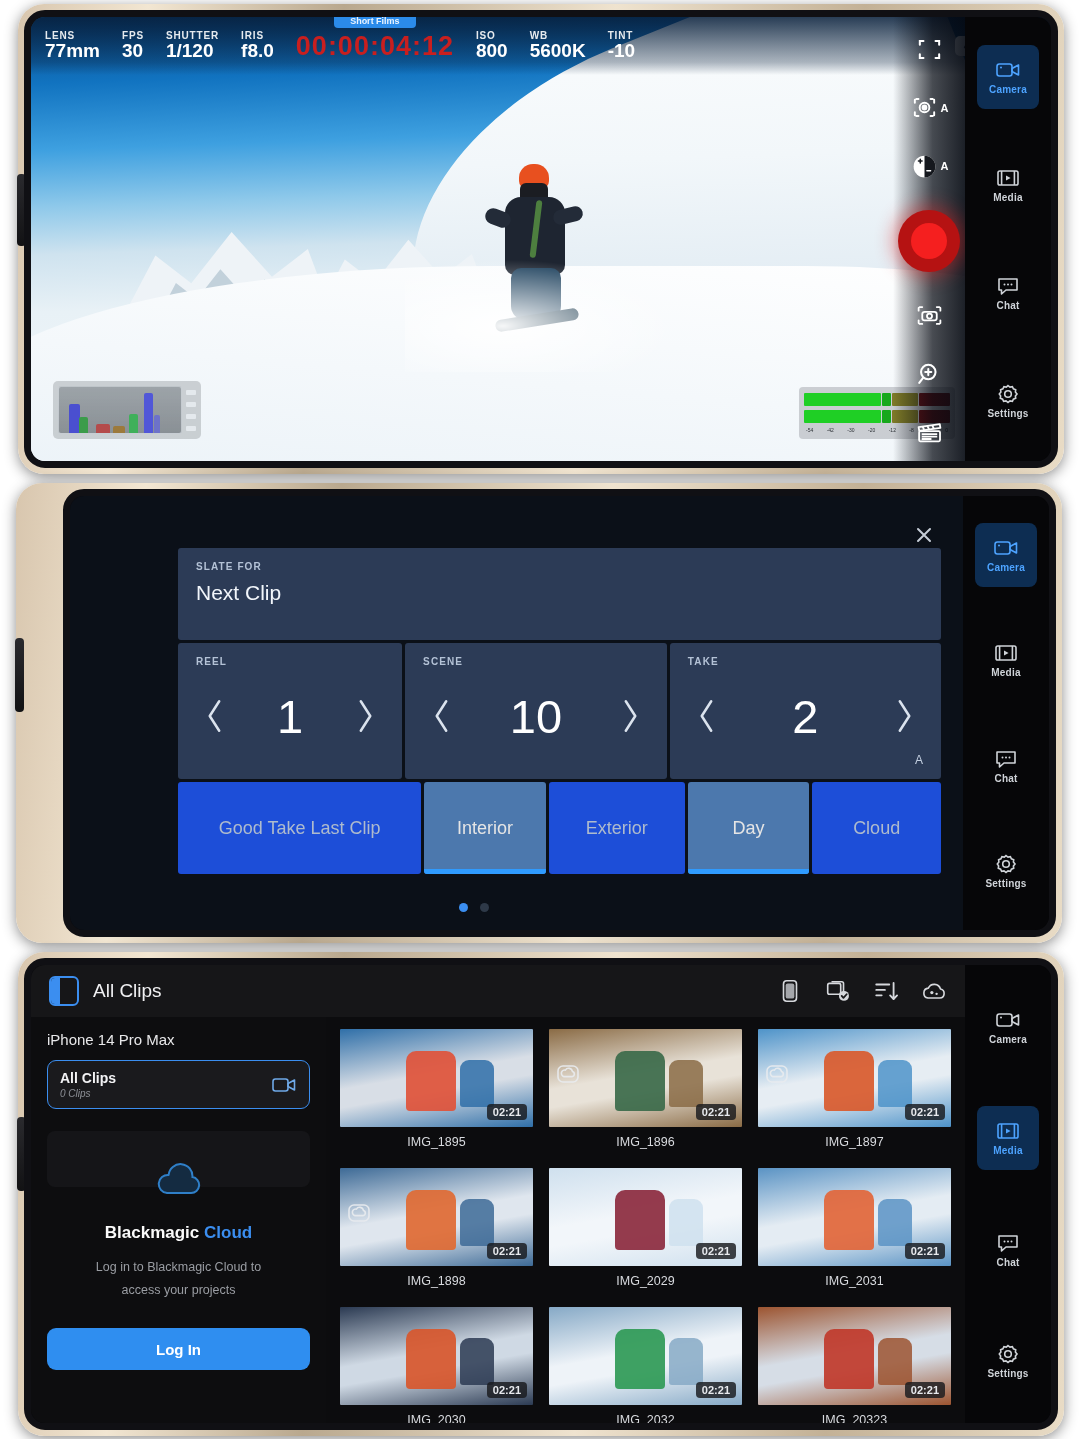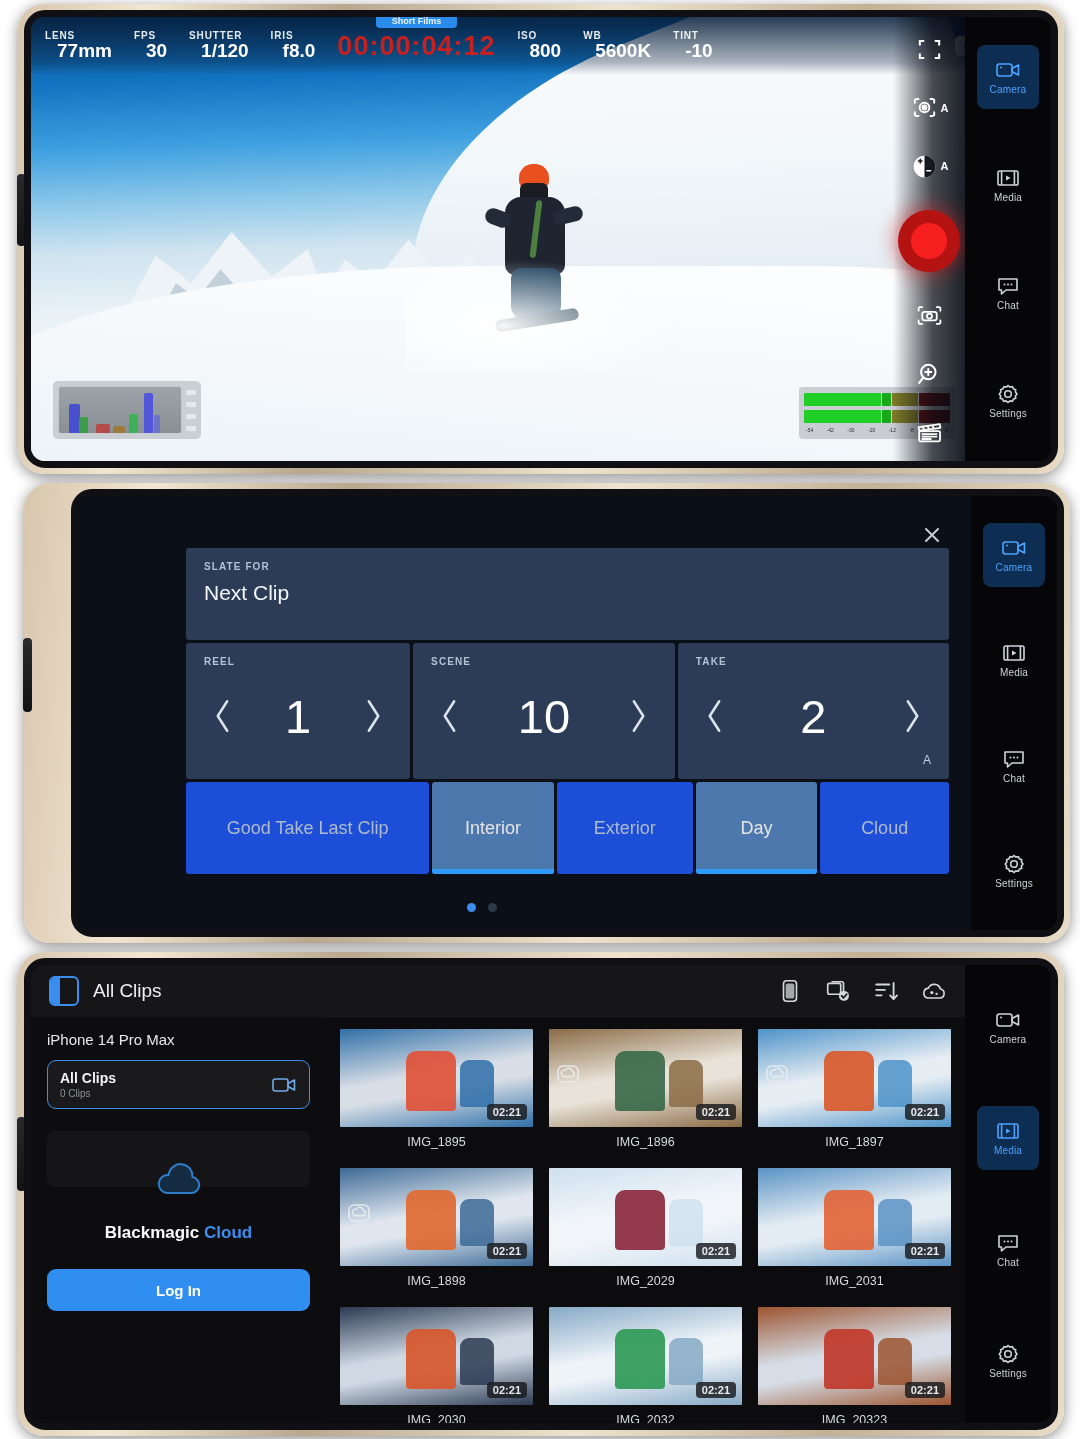--- a/index.html
+++ b/index.html
@@ -23,34 +23,34 @@
     position: relative; width:100%; height:100%;
     background:#0a0a0c; border-radius:21px; overflow:hidden;
     border: 7px solid #101014;
   }
   .side-btn {
     position:absolute; left:-1px; width:9px; border-radius:4px;
     background: linear-gradient(180deg,#2a2a2e,#121214);
   }
 
   #phone1 { left:18px;  top:4px;   width:1046px; height:470px; }
-  #phone2 { left:24px;  top:483px; width:1046px; height:460px;padding-left:47px; }
+  #phone2 { left:16px;  top:483px; width:1046px; height:460px;padding-left:47px; }
   #phone3 { left:18px;  top:952px; width:1046px; height:484px; }
 
   
   .rail {
     position:absolute; right:0; top:0; bottom:0; width:86px;
     background:#060608; display:flex; flex-direction:column;
     align-items:center; justify-content:space-around; padding:6px 0;
     z-index:6;
   }
   .rail-item {
     width:62px; height:64px; border-radius:8px;
     display:flex; flex-direction:column; align-items:center; justify-content:center;
-    gap:3px; color:#cfd3d8; cursor:pointer;
+    gap:3px; color:#cfd3d8; cursor:pointer;font-weight:bold;
   }
   .rail-item.active { background:#0d2d52; color:#4da3ff; }
   .rail-item .lbl { font-size:10px; letter-spacing:.2px; }
   .rail-item svg { width:26px; height:22px; }
 
   
   .vf { position:absolute; left:0; top:0; right:86px; bottom:0; overflow:hidden; }
   .vf-sky {
     position:absolute; inset:0;
     background: linear-gradient(178deg,#0d4b87 0%,#1173c0 14%,#3ea0e0 28%,#8fc9ea 40%,#cfe3ef 50%,#e8f1f6 62%,#f4f8fb 100%);
@@ -84,21 +84,21 @@
     background: radial-gradient(ellipse at 35% 60%, rgba(255,255,255,.96), rgba(255,255,255,0) 68%);
   }
 
   .hud-top {
     position:absolute; left:0; right:0; top:0; height:58px; z-index:4;
     background: linear-gradient(180deg, rgba(6,30,58,.86), rgba(6,30,58,.32) 78%, rgba(6,30,58,0));
     display:flex; align-items:center; padding:0 14px; gap:22px;
   }
   .hud-cell { color:#fff; line-height:1.05; }
   .hud-cell .k { font-size:10px; letter-spacing:.85px; font-weight:bold; opacity:.9; }
-  .hud-cell .v { font-size:19px; font-weight:bold;margin-left:12px; }
+  .hud-cell .v { font-size:19px; font-weight:bold; }
   .tc-wrap { position:relative; display:flex; flex-direction:column; align-items:center; }
   .proj-badge {
     position:absolute; top:-17px; background:#2b8bea; color:#eaf4ff;
     font-size:9px; font-weight:bold; padding:2px 16px; border-radius:4px; white-space:nowrap;
   }
   .timecode { font-size:27px; font-weight:bold; color:#c81f1f; letter-spacing:1px; }
   .pillbox { display:flex; gap:7px; margin-left:auto; }
   .pill {
     background:#eef3f7; color:#243040; font-size:12px; font-weight:bold;
     padding:3px 9px; border-radius:5px;
@@ -201,21 +201,21 @@
   .m-icons svg { width:26px; height:26px; }
   .m-body { position:absolute; left:0; right:0; top:52px; bottom:0; display:flex; }
 
   .m-side { width:295px; background:#0d0d0f; padding:14px 16px; }
   .dev-name { color:#e8e8ea; font-size:15px; margin-bottom:12px; }
   .allclips {
     border:1.5px solid #3b8ef0; border-radius:9px; background:#1a1a1d;
     padding:9px 12px; display:flex; align-items:center; cursor:pointer;
   }
   .allclips .t { color:#f2f2f4; font-size:14px; font-weight:bold; }
-  .allclips .s { color:#8d9097; font-size:10px; margin-top:2px; }
+  .allclips .s { color:#8d9097; font-size:10px; margin-top:2px;font-style:italic; }
   .allclips svg { margin-left:auto; width:26px; height:20px; color:#6fa9e8; }
   .cloudbox { margin-top:22px; text-align:center; }
   .cloudbar { height:56px; background:#151518; border-radius:8px; }
   .cloud-ico { margin-top:-24px; }
   .cloud-ico svg { width:50px; height:36px; }
   .bm-logo { margin-top:20px; font-size:17px; font-weight:bold; color:#fafafa; }
   .bm-logo span { color:#3b8ef0; }
   .cloud-txt { margin-top:13px; font-size:12.5px; color:#9a9da3; line-height:1.85; }
   .login {
     margin-top:26px; height:42px; border-radius:9px; background:#2f8ef0;
@@ -644,20 +644,24 @@
               <div class="cloudbar"></div>
               <div class="cloud-ico">
                 <svg viewBox="0 0 50 36" fill="none" stroke="#2f7fc8" stroke-width="2" stroke-linejoin="round">
                   <path d="M13 30h24a8 8 0 0 0 1.4-15.9A11.5 11.5 0 0 0 14.6 12 8.9 8.9 0 0 0 13 30z" fill="#142b41"></path>
                 </svg>
               </div>
               <div class="bm-logo">
                 <span style="color:#fafafa">Blackmagic</span>
                 <span>Cloud</span>
               </div>
+              <div class="cloud-txt">
+                <div>Log in to Blackmagic Cloud to</div>
+                <div>access your projects</div>
+              </div>
               <div class="login">Log In</div>
             </div>
           </div>
 
           <div class="m-grid" id="clipGrid">
               <div class="clip">
                 <div class="thumb" style="background: linear-gradient(170deg, rgb(47, 111, 168) 0%, rgb(216, 222, 230) 46%, rgb(216, 222, 230) 60%, rgb(47, 111, 168) 100%);">
                   <div style="position: absolute; left: 34%; top: 22%; width: 26%; height: 62%; border-radius: 10px 10px 4px 4px; background: rgb(224, 83, 58); opacity: 0.92;"></div>
                   <div style="position: absolute; left: 62%; top: 32%; width: 18%; height: 48%; border-radius: 9px 9px 3px 3px; background: rgb(47, 111, 168); opacity: 0.85;"></div>
                   <span class="dur">02:21</span>

